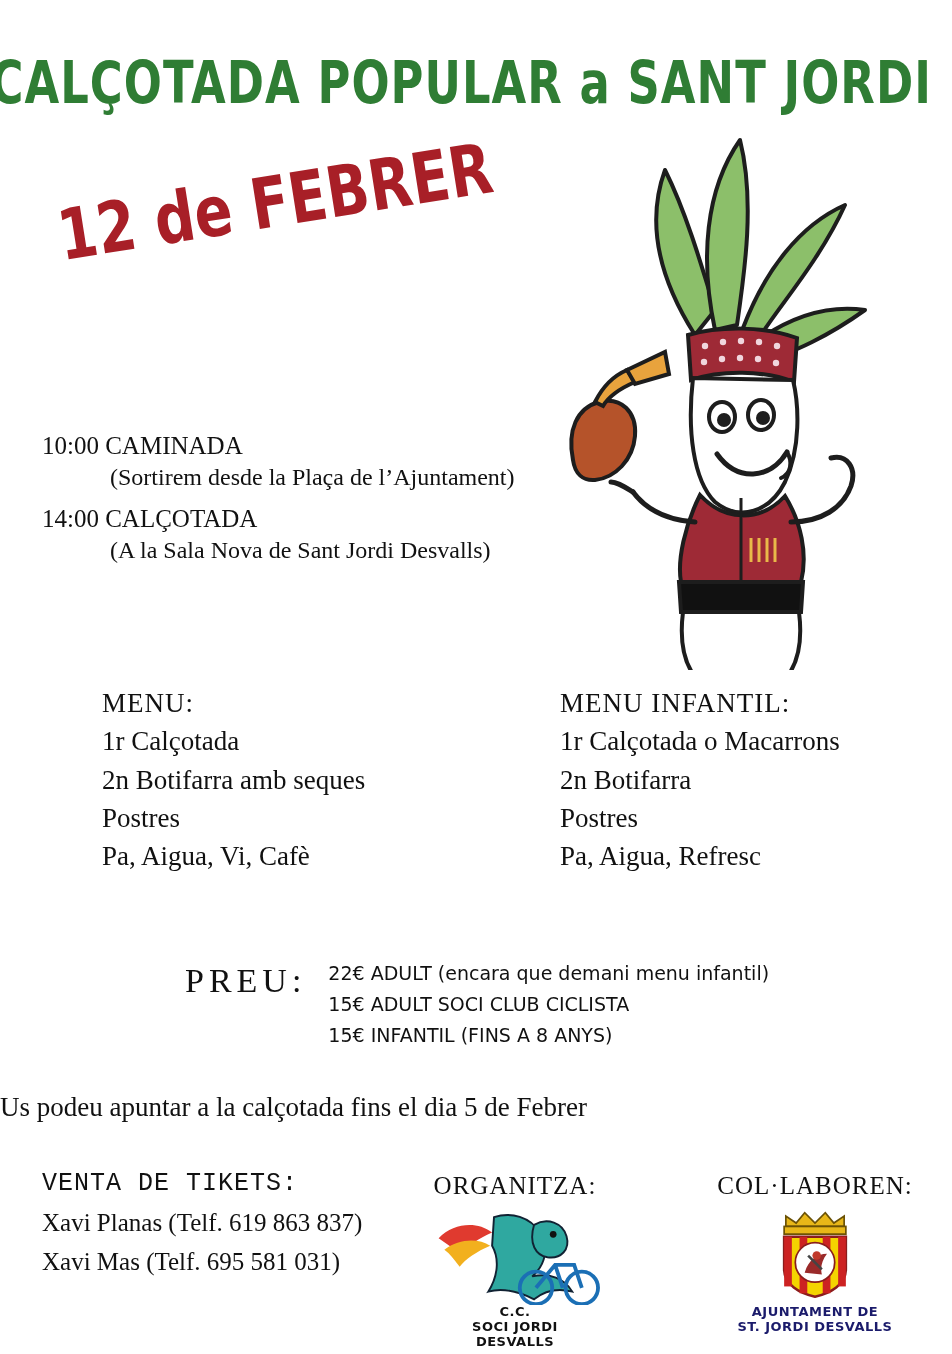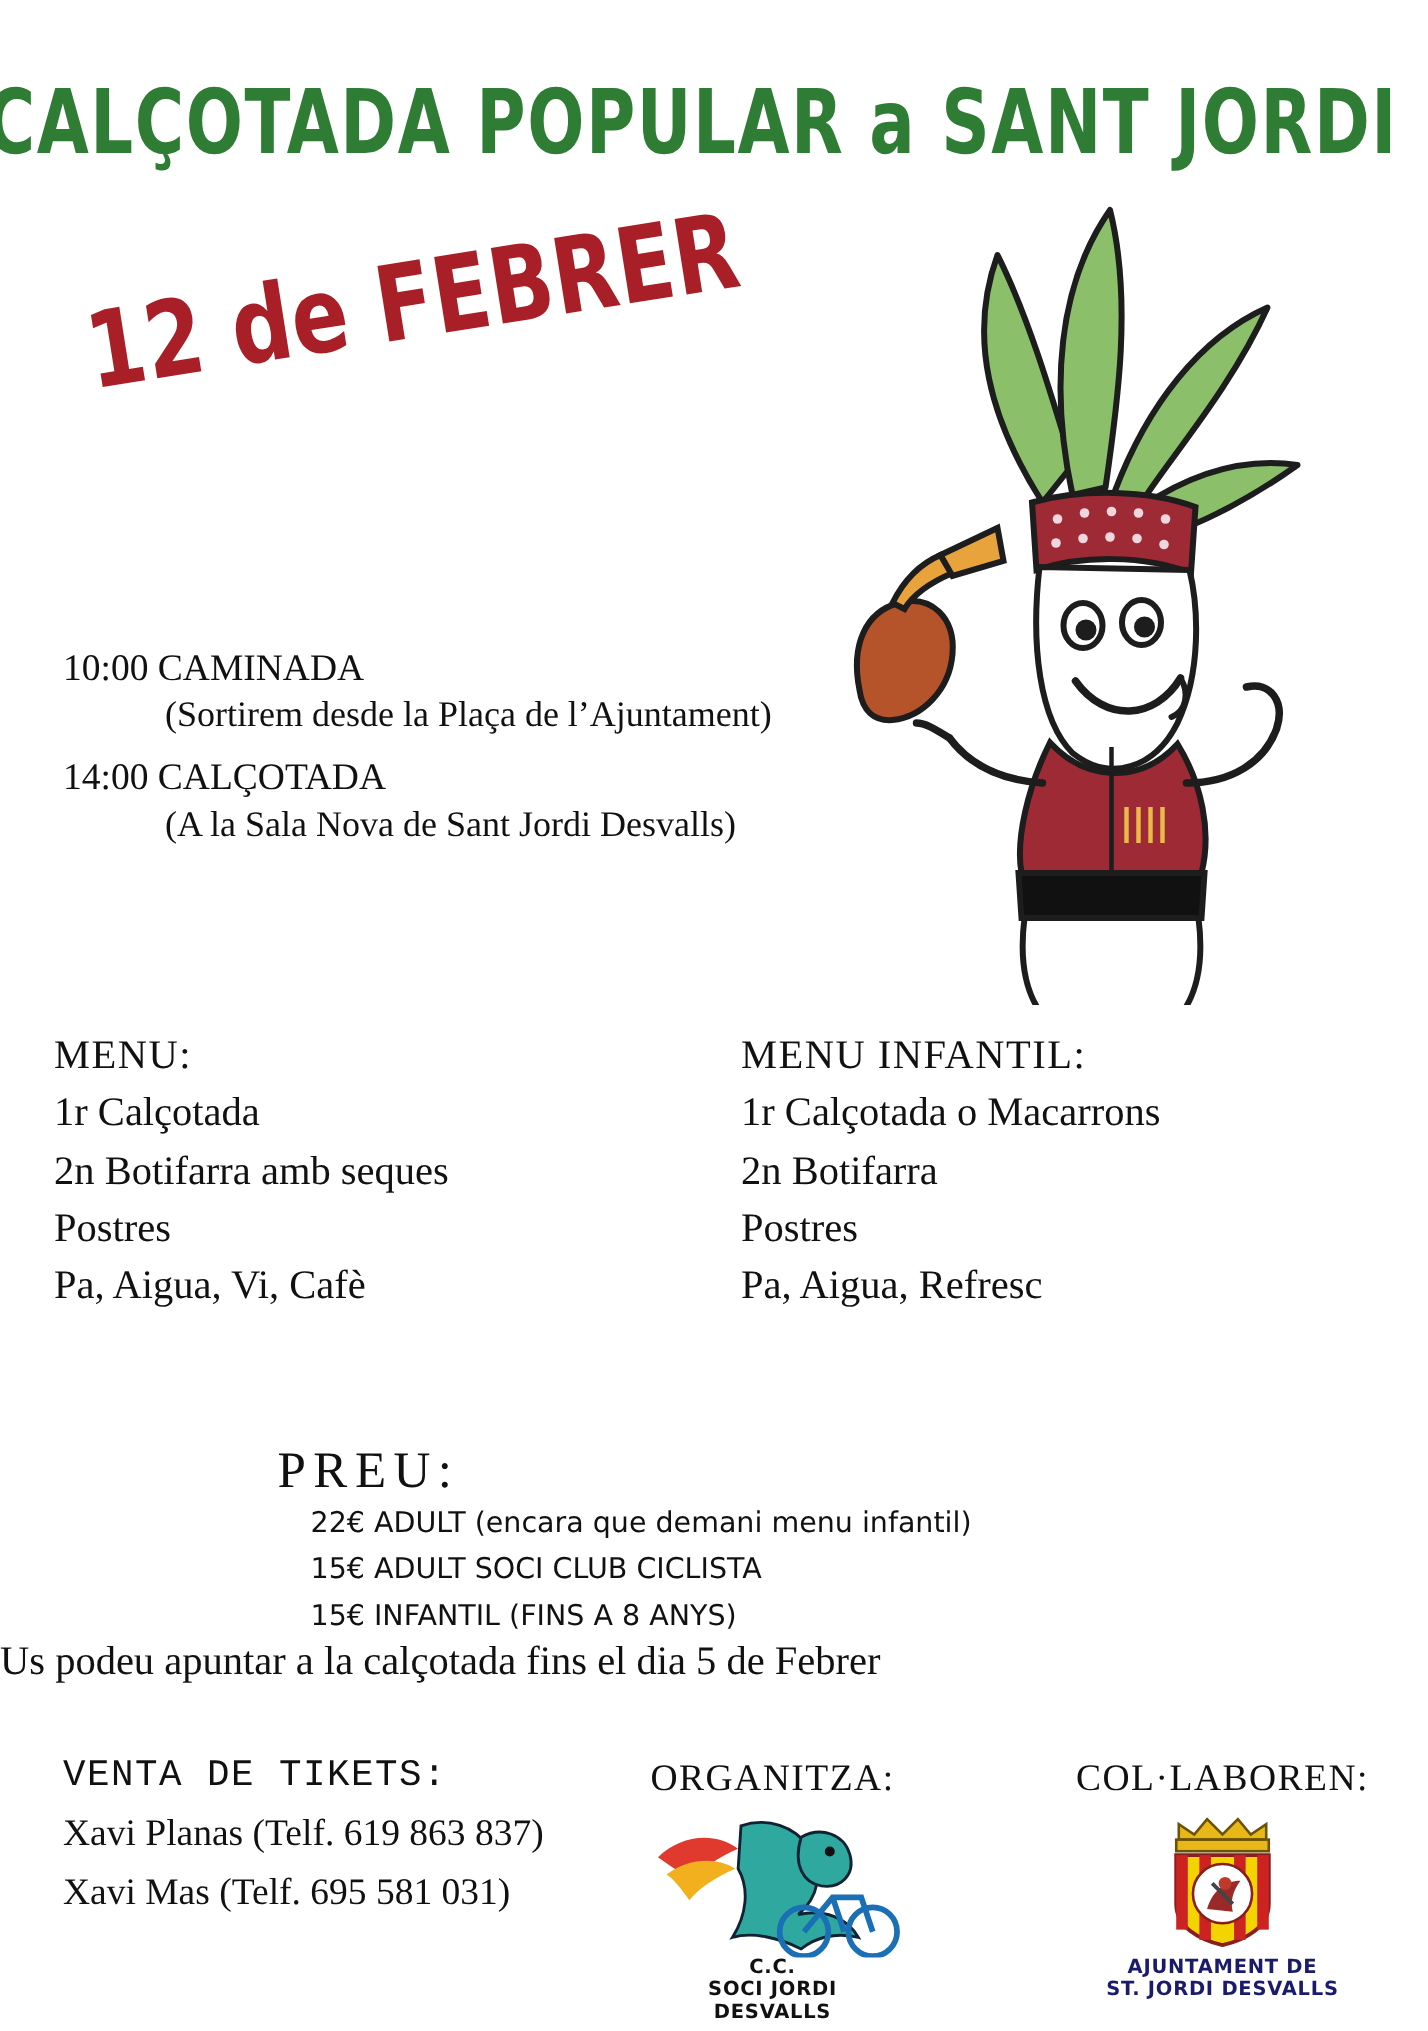--- a/index.html
+++ b/index.html
@@ -72,21 +72,21 @@
     position: absolute;
     top: 684px;
     left: 0;
     width: 952px;
     display: flex;
     font-family: "Liberation Serif", serif;
     font-size: 27px;
     line-height: 1.42;
   }
   .menu-col { flex: 0 0 auto; }
-  .menu-col.left  { margin-left: 36px;  width: 430px; }
+  .menu-col.left  { margin-left: 102px;  width: 430px; }
   .menu-col.right { margin-left: 28px; width: 400px; }
   .menu-head { letter-spacing: 1px; }
 
   
   .notice {
     position: absolute;
     top: 896px;
     left: 0;
     width: 952px;
     text-align: center;
@@ -97,21 +97,20 @@
     white-space: nowrap;
   }
 
   
   .price-block {
     position: absolute;
     top: 958px;
     left: 185px;
     display: flex;
     align-items: flex-start;
-    flex-direction: column;
   }
   .price-label {
     font-family: "Liberation Serif", serif;
     font-size: 34px;
     letter-spacing: 5px;
     padding-top: 4px;
   }
   .price-list {
     margin-left: 22px;
     font-family: "DejaVu Sans", sans-serif;

